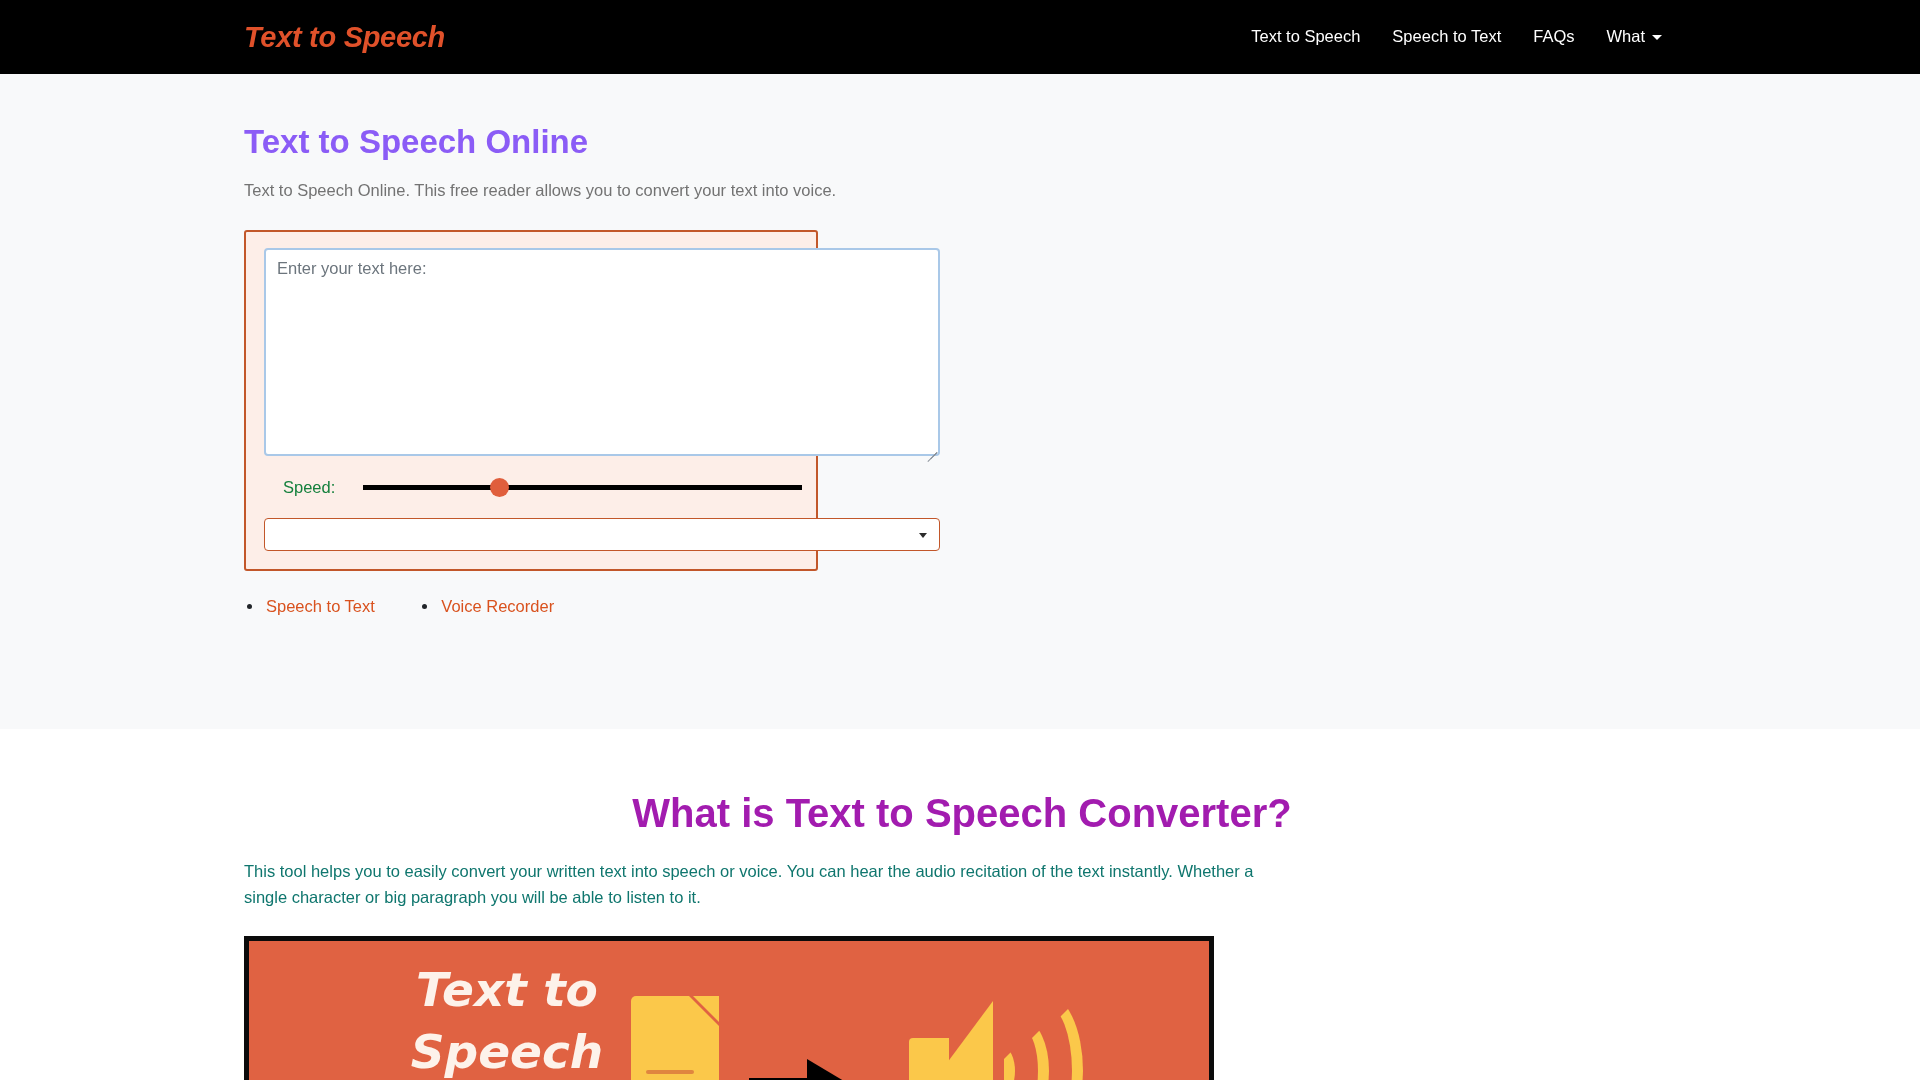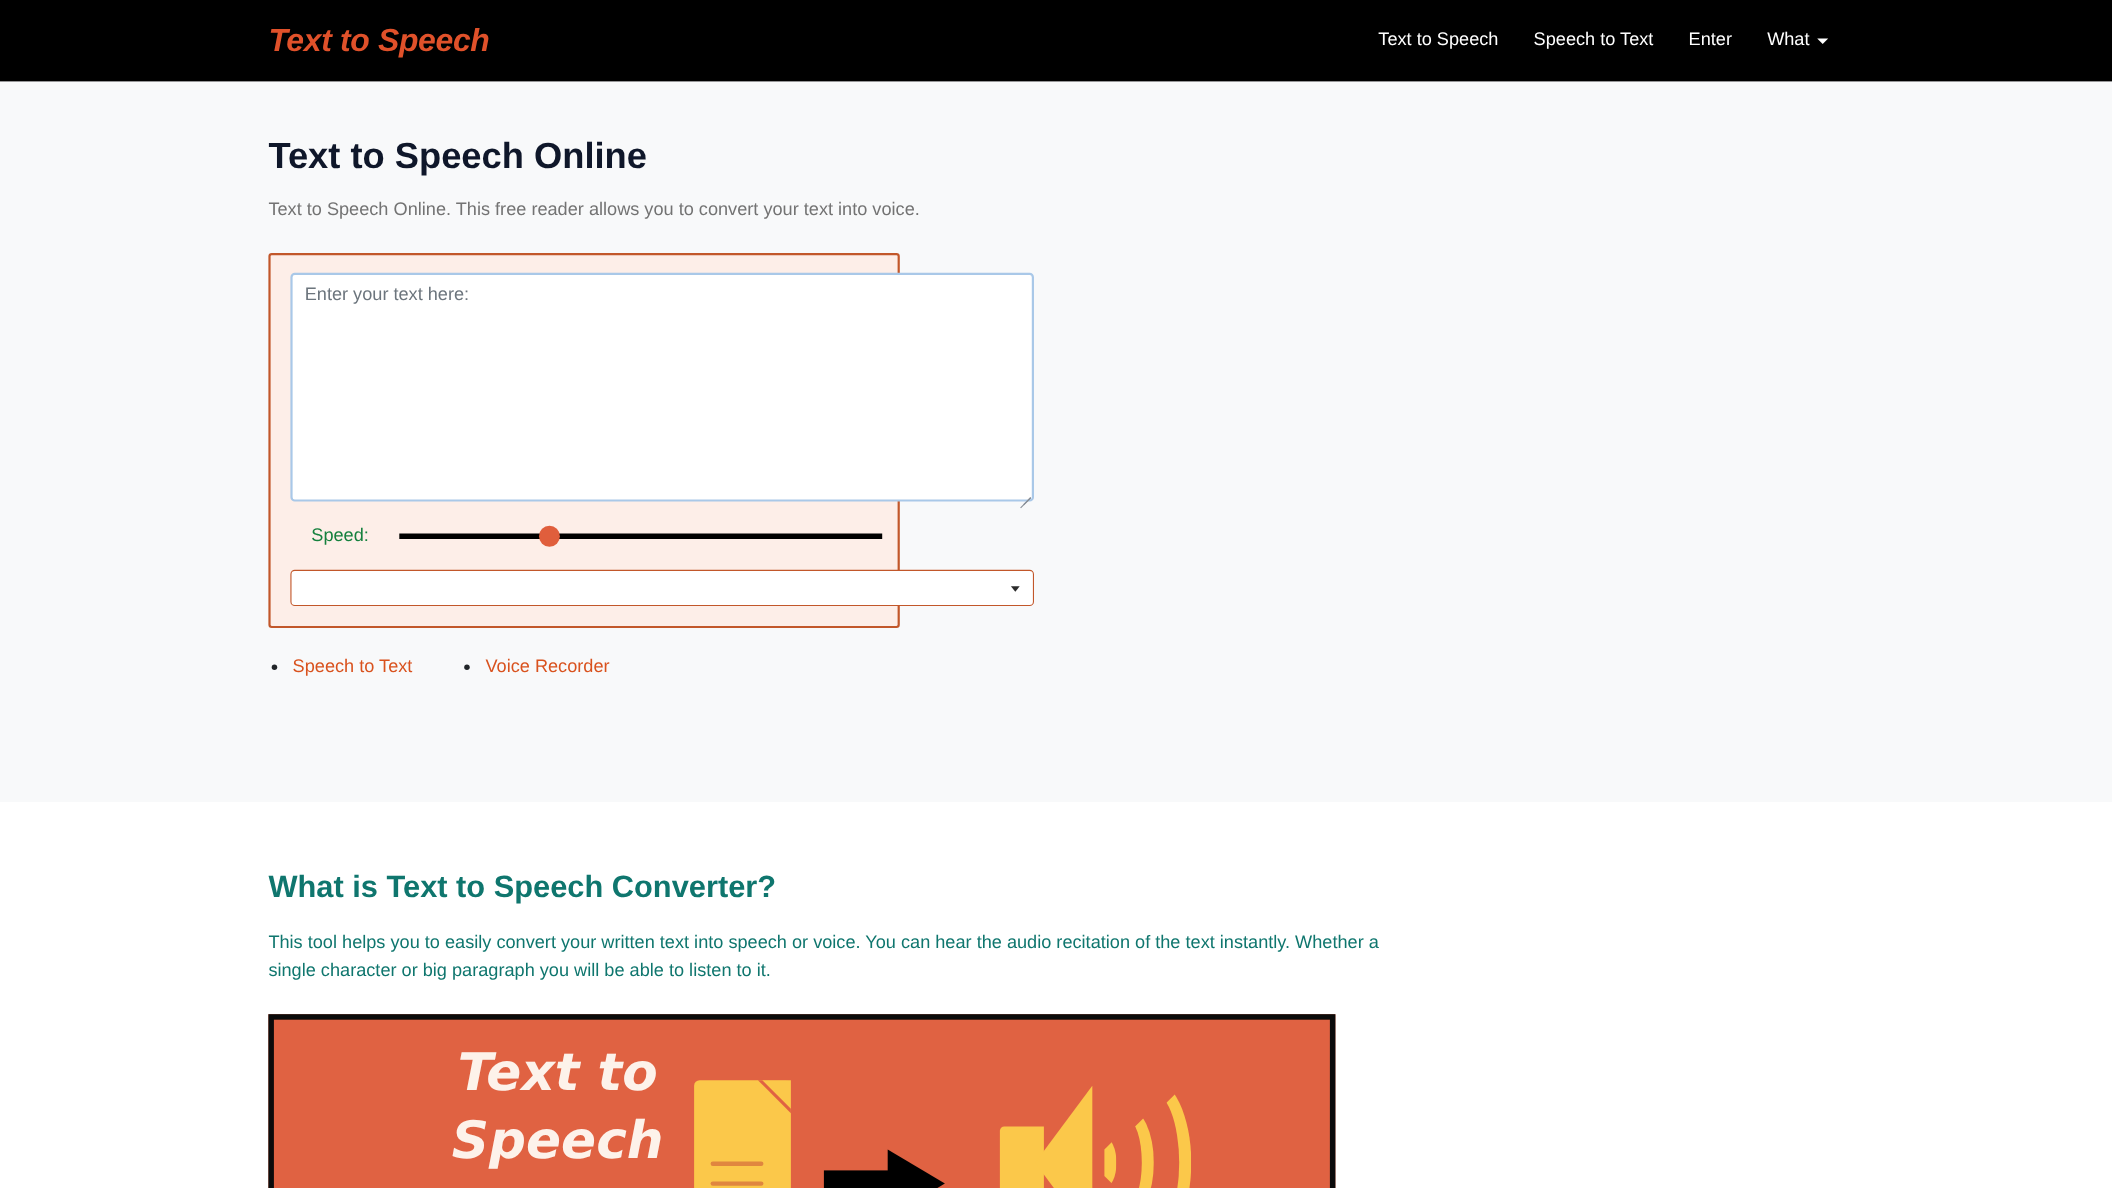--- a/index.html
+++ b/index.html
@@ -70,21 +70,21 @@
     background: #f8f9fa;
     padding: 48px 0 0 0;
     min-height: 655px;
   }
   .container {
     width: 1440px;
     margin: 0 auto;
     padding: 0 0px;
   }
   .h1 {
-    color: #0f172a;
+    color: #8b5cf6;
     font-size: 33px;
     font-weight: bold;
     margin: 0 0 16px 0;
     line-height: 1.2;
     padding-left: 4px;
   }
   .lead {
     color: #737373;
     font-size: 16.5px;
     margin: 0 0 28px 0;
@@ -245,26 +245,27 @@
     font-size: 16.5px;
     text-decoration: none;
   }
 
   
   .section-bottom {
     background: #ffffff;
     padding: 60px 0 0 0;
   }
   .h2 {
-    color: #0f766e;
-    font-size: 28px;
+    color: #a21caf;
+    font-size: 40px;
     font-weight: bold;
     margin: 0 0 22px 0;
     padding-left: 4px;
     line-height: 1.2;
+    text-align: center;
   }
   .body-p {
     color: #0f766e;
     font-size: 16.5px;
     line-height: 1.55;
     margin: 0 0 26px 0;
     padding-left: 4px;
     max-width: 1028px;
   }
 
@@ -388,21 +389,21 @@
   <div class="nav-inner">
     <a href="#" class="brand">Text to Speech</a>
     <div class="nav-links">
       <a href="#" class="nav-link">
           <span>Text to Speech</span>
         </a>
       <a href="#" class="nav-link">
           <span>Speech to Text</span>
         </a>
       <a href="#" class="nav-link">
-          <span>Enter</span>
+          <span>FAQs</span>
         </a>
       <a href="#" class="nav-link">
           <span>What</span>
           <span class="caret"></span>
         </a>
     </div>
   </div>
 </div>
 
 <div class="section-top">

